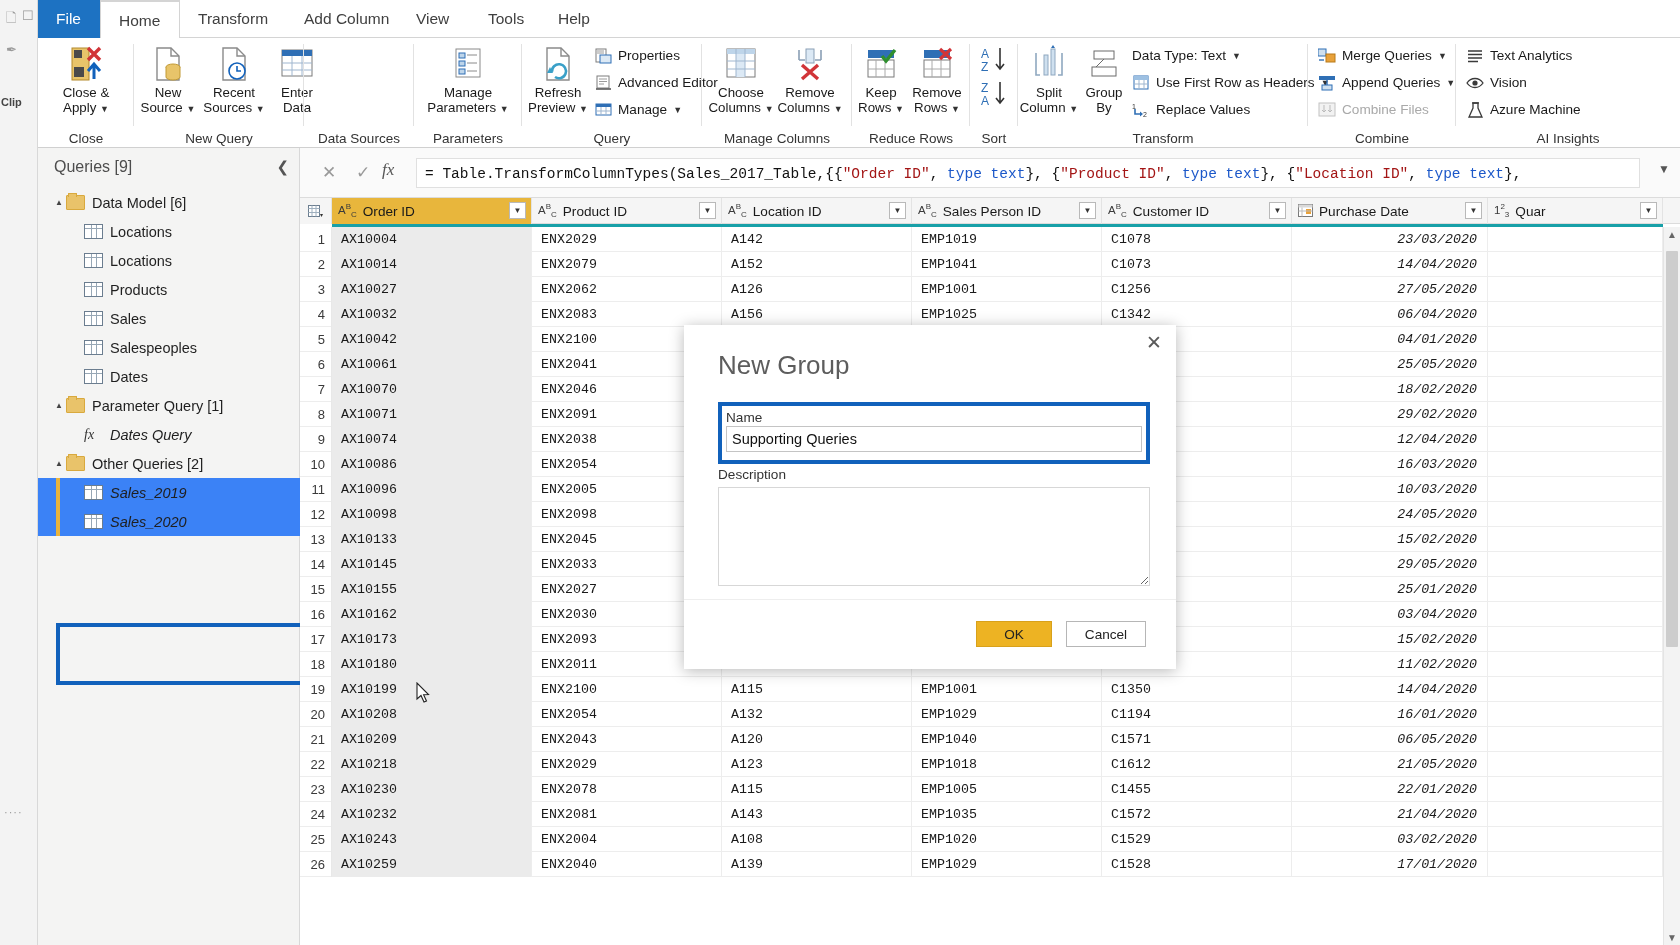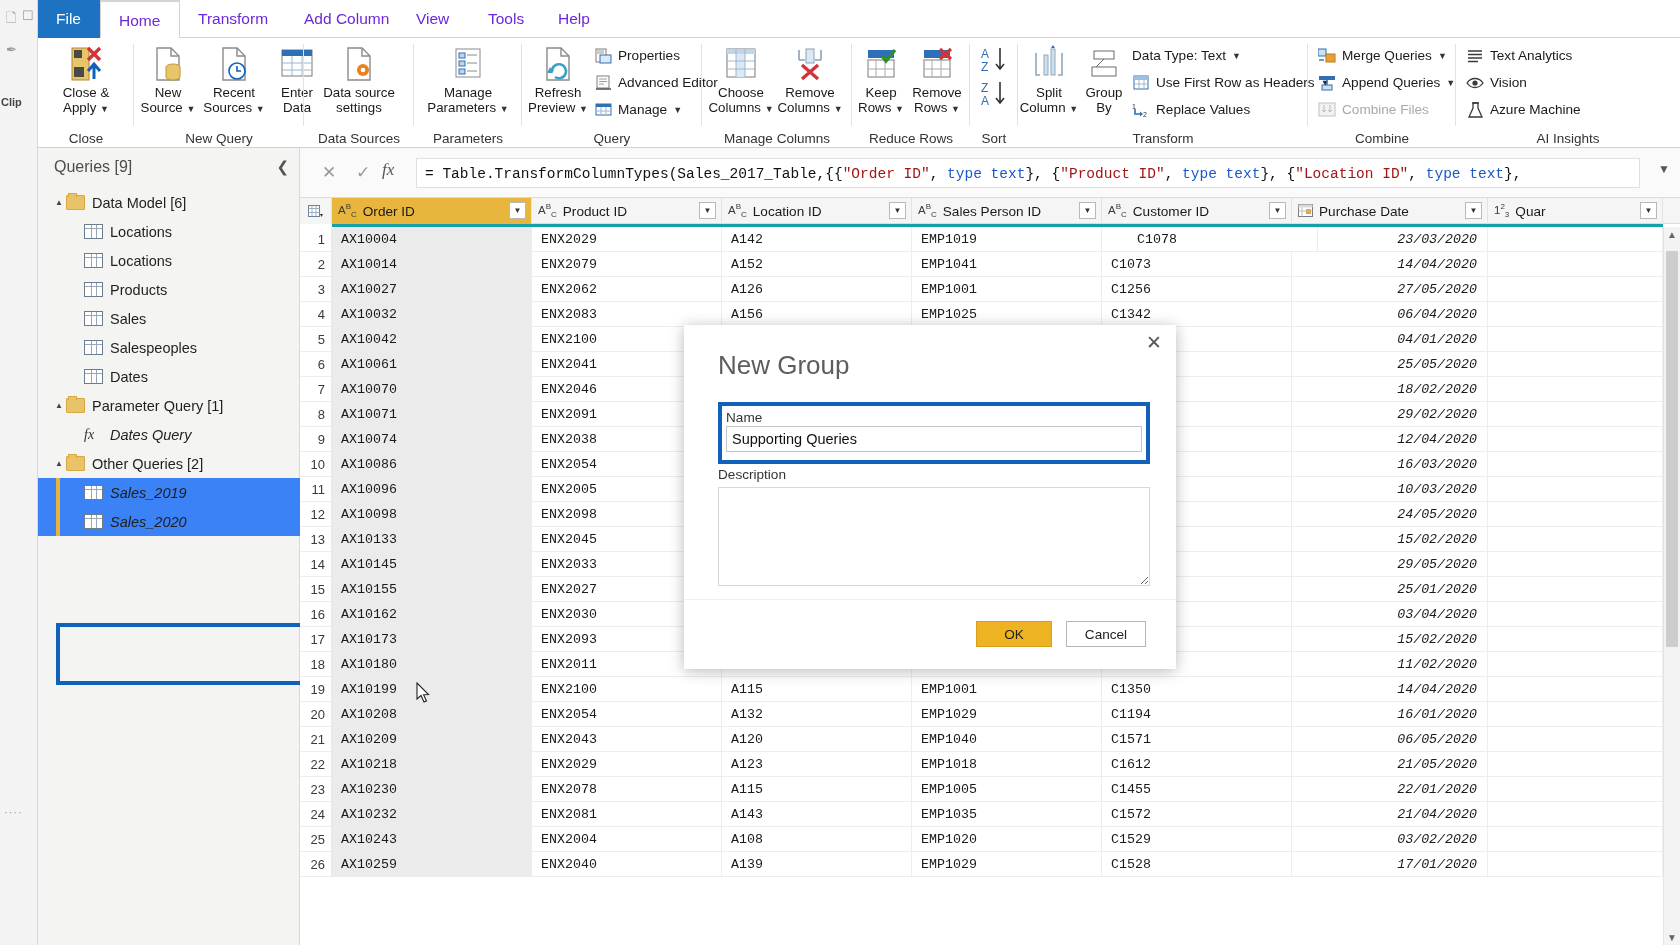--- a/index.html
+++ b/index.html
@@ -14,21 +14,21 @@
     background:#f3f3f3; border-right:1px solid #d8d8d8; overflow:hidden; }
   .ghost-strip .g-ico { position:absolute; color:#9a9a9a; font-size:13px; }
   .ghost-strip .g-lbl { position:absolute; left:1px; top:96px; font-size:11px; color:#444; font-weight:bold;}
   .ghost-dots { position:absolute; left:4px; top:806px; font-size:11px; color:#999; letter-spacing:1px;}
 
   
   .ribbon { position:absolute; left:38px; top:0; width:1642px; height:148px; background:#ffffff; }
   .tabbar { position:absolute; left:0; top:0; height:38px; width:100%;
     background:#fff; border-bottom:1px solid #d4d4d4; }
   .tab { position:absolute; top:0; height:38px; line-height:38px; padding:0 18px;
-    font-size:15.5px; color:#6d28d9; cursor:default; white-space:nowrap; }
+    font-size:15.5px; color:#404040; cursor:default; white-space:nowrap; }
   .tab.file { background:#1d72c2; color:#fff; font-weight:400; }
   .tab.active { background:#fff; border:1px solid #d4d4d4; border-bottom:1px solid #fff;
     border-top:2px solid #d4d4d4; height:39px; }
 
   .ribbon-body { position:absolute; left:0; top:38px; width:100%; height:110px;
     background:#fff; border-bottom:1px solid #d0d0d0; }
 
   .grp { position:absolute; top:0; height:110px; }
   .grp .gtitle { position:absolute; bottom:2px; width:100%; text-align:center;
     font-size:13.5px; color:#333; }
@@ -226,32 +226,20 @@
           </div>
           <div class="lb"><span>Close &amp;</span><br>
             <span>Apply</span>
             <span class="caret">▼</span></div>
         </div>
         <div class="gtitle">Close</div>
         <div class="gsep"></div>
       </div>
 
       <div class="grp" style="left:266px;width:110px;">
-        <div class="bigbtn" style="left:8px;width:94px;">
-          <div class="ic">
-            <svg width="34" height="38" viewBox="0 0 34 38">
-              <path d="M6 3 h14 l8 8 v24 h-22 z" fill="#fff" stroke="#8a8a8a" stroke-width="1.4"></path>
-              <path d="M20 3 v8 h8" fill="none" stroke="#8a8a8a" stroke-width="1.4"></path>
-              <circle cx="21" cy="25" r="6" fill="#e8821e"></circle>
-              <circle cx="21" cy="25" r="2.3" fill="#fff"></circle>
-            </svg>
-          </div>
-          <div class="lb"><span>Data source</span><br>
-            <span>settings</span></div>
-        </div>
         <div class="gtitle">Data Sources</div>
         <div class="gsep"></div>
       </div>
 
       <div class="grp" style="left:376px;width:108px;">
         <div class="bigbtn" style="left:8px;width:92px;">
           <div class="ic">
             <svg width="34" height="38" viewBox="0 0 34 38">
               <rect x="5" y="4" width="24" height="28" fill="#fff" stroke="#8a8a8a"></rect>
               <rect x="8" y="8" width="6" height="5" fill="#bed5ea" stroke="#2f6fb5"></rect>
@@ -649,21 +637,21 @@
         </div>
       </div>
     <div class="teal" id="teal" style="left: 32px; width: 1331px;"></div>
     <div id="rows">
         <div class="row" style="top: 29px;">
           <div class="rownum">1</div>
           <div class="cell c0" style="left: 32px; width: 200px;">AX10004</div>
           <div class="cell" style="left: 232px; width: 190px;">ENX2029</div>
           <div class="cell" style="left: 422px; width: 190px;">A142</div>
           <div class="cell" style="left: 612px; width: 190px;">EMP1019</div>
-          <div class="cell" style="left: 828px; width: 190px;">C1078</div>
+          <div class="cell" style="left: 802px; width: 190px;">C1078</div>
           <div class="cell date" style="left: 992px; width: 196px;">23/03/2020</div>
           <div class="cell" style="left: 1188px; width: 175px;"></div>
         </div>
         <div class="row" style="top: 54px;">
           <div class="rownum">2</div>
           <div class="cell c0" style="left: 32px; width: 200px;">AX10014</div>
           <div class="cell" style="left: 232px; width: 190px;">ENX2079</div>
           <div class="cell" style="left: 422px; width: 190px;">A152</div>
           <div class="cell" style="left: 612px; width: 190px;">EMP1041</div>
           <div class="cell" style="left: 802px; width: 190px;">C1073</div>

